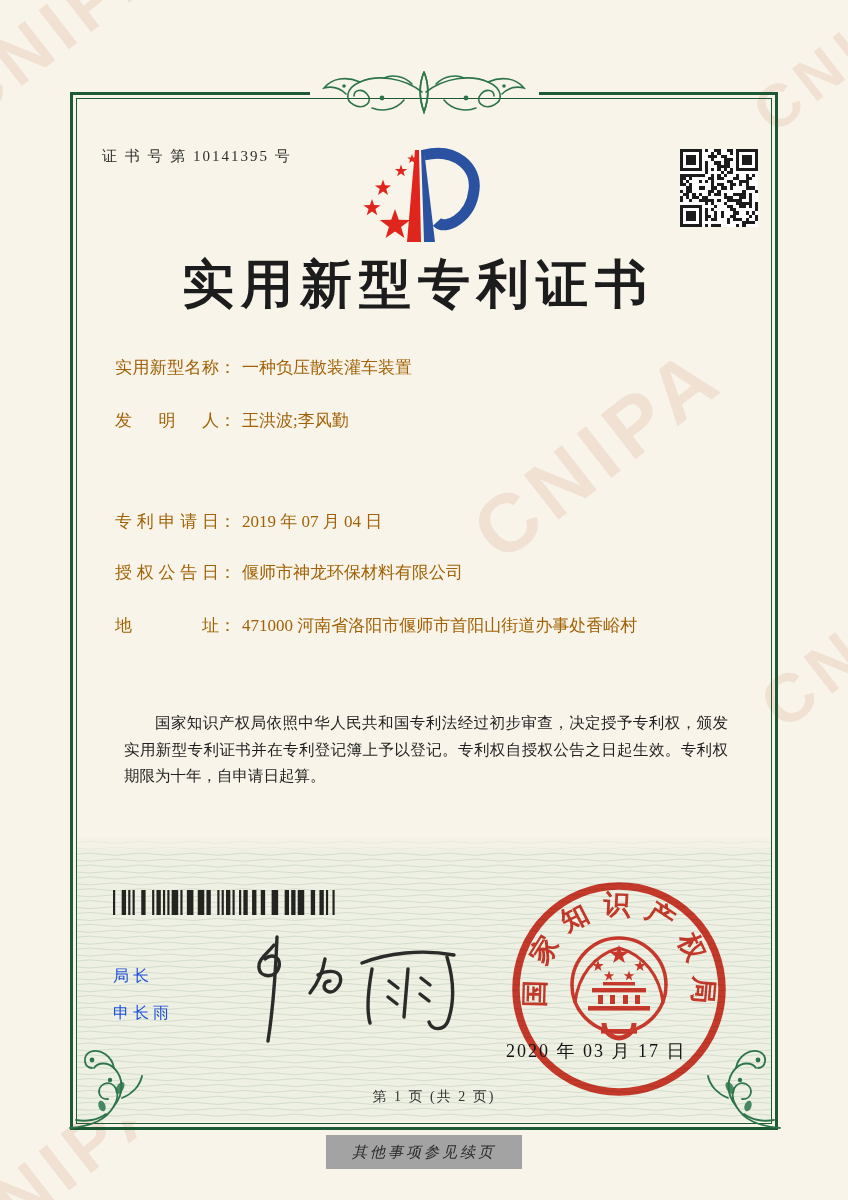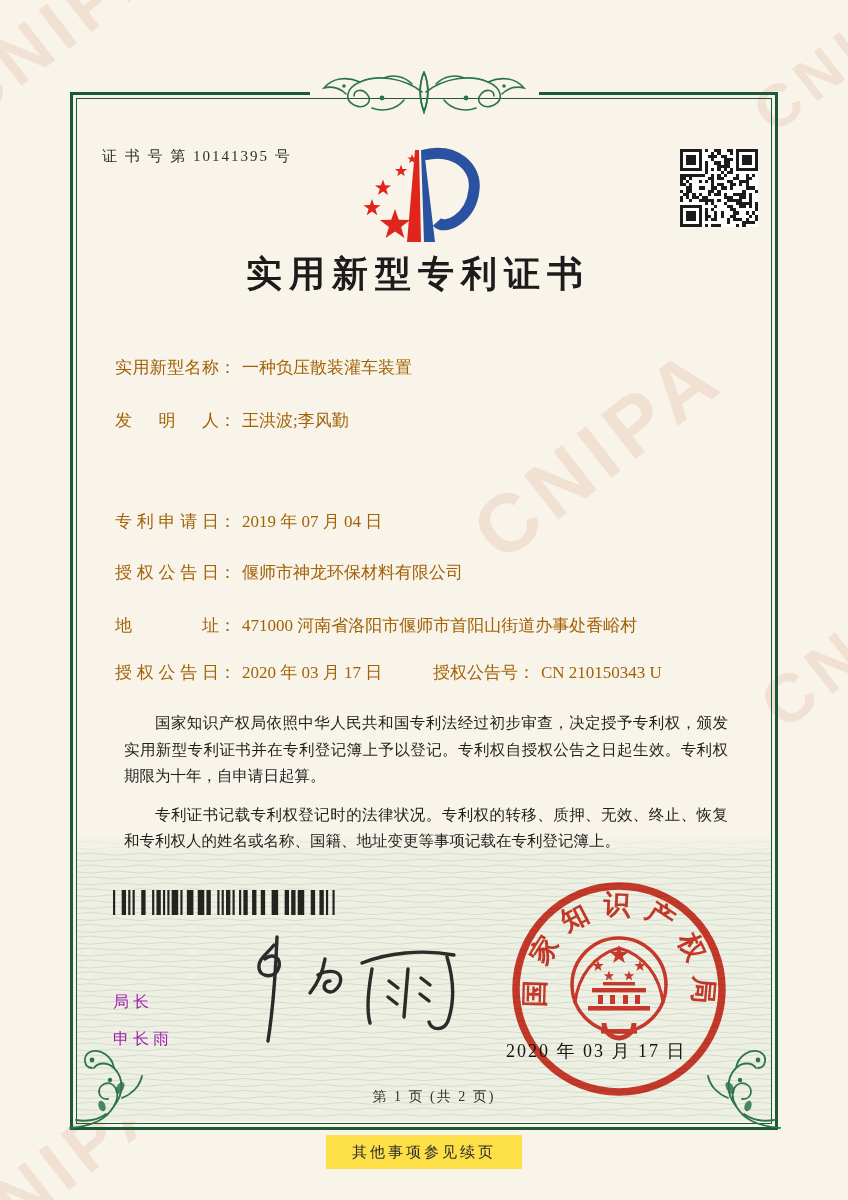--- a/index.html
+++ b/index.html
@@ -11,32 +11,32 @@
       transform:rotate(-38deg);pointer-events:none;user-select:none;}
   
   .frame{position:absolute;left:70px;top:92px;width:702px;height:1032px;border:3px solid #1b5a35;z-index:1;}
   .frame-inner{position:absolute;inset:3px;border:1px solid #1b5a35;}
   .waves{position:absolute;left:0;top:0;width:100%;height:100%;}
   
   .orn{position:absolute;z-index:2;}
   
   .abs{position:absolute;z-index:3;}
   .cert-no{left:102px;top:147px;font-size:15px;letter-spacing:2px;color:#2e2e2e;text-align:right;}
-  .title{left:70px;top:250px;width:696px;text-align:center;font-size:36px;font-weight:600;
+  .title{left:70px;top:250px;width:696px;text-align:center;font-size:52px;font-weight:600;
          letter-spacing:7px;color:#1c1c1c;}
   .field-row{left:115px;width:630px;font-size:17px;color:#a16207;white-space:nowrap;}
   .flabel{display:inline-block;width:104px;text-align:justify;text-align-last:justify;vertical-align:bottom;}
   .colon{margin-right:6px;}
   .grant2{position:absolute;left:318px;top:0;white-space:nowrap;}
   .paras{left:112px;top:698px;width:628px;font-size:15.5px;line-height:26.5px;text-align:justify;color:#1f1f1f;}
   .paras p{margin:12px;text-indent:2em;}
-  .signer{left:113px;font-size:16px;letter-spacing:4px;color:#a21caf;margin-top:26px;}
+  .signer{left:113px;font-size:16px;letter-spacing:4px;color:#1d4ed8;}
   .footer{left:70px;top:1088px;width:728px;text-align:center;font-size:14px;letter-spacing:2px;color:#333;}
-  .note-box{left:326px;top:1135px;width:196px;height:34px;line-height:34px;background:#fde047;
-            text-align:center;font-size:15px;letter-spacing:3px;color:#2a2a2a;z-index:4;}
+  .note-box{left:326px;top:1135px;width:196px;height:34px;line-height:34px;background:#a3a3a3;
+            text-align:center;font-size:15px;letter-spacing:3px;color:#2a2a2a;z-index:4;font-style:italic;}
   .seal-wrap{left:504px;top:875px;z-index:4;mix-blend-mode:multiply;}
   .seal-date{left:506px;top:1039px;font-size:18px;letter-spacing:2px;color:#141414;z-index:5;}
   .sig{left:222px;top:933px;z-index:4;}
   .barcode{left:113px;top:890px;z-index:3;}
   .qr{left:680px;top:149px;z-index:3;}
   .logo{left:340px;top:138px;z-index:3;}
 </style>
 </head>
 <body>
 
@@ -457,30 +457,23 @@
   </div>
   <div class="abs field-row" style="top:510px">
     <span class="flabel">专利申请日</span><span class="colon">：</span><span class="fvalue">2019 年 07 月 04 日</span>
   </div>
   <div class="abs field-row" style="top:561px">
     <span class="flabel">授权公告日</span><span class="colon">：</span><span class="fvalue">偃师市神龙环保材料有限公司</span>
   </div>
   <div class="abs field-row" style="top:614px">
     <span class="flabel">地址</span><span class="colon">：</span><span class="fvalue">471000 河南省洛阳市偃师市首阳山街道办事处香峪村</span>
   </div>
-  <div class="abs field-row" style="top:661px">
-    <span class="flabel">授权公告日</span><span class="colon">：</span><span class="fvalue">2020 年 03 月 17 日</span>
-    <span class="grant2">
-      <span>授权公告号</span><span class="colon">：</span><span>CN 210150343 U</span>
-    </span>
-  </div>
 
   <div class="abs paras">
     <p>国家知识产权局依照中华人民共和国专利法经过初步审查，决定授予专利权，颁发实用新型专利证书并在专利登记簿上予以登记。专利权自授权公告之日起生效。专利权期限为十年，自申请日起算。</p>
-    <p>专利证书记载专利权登记时的法律状况。专利权的转移、质押、无效、终止、恢复和专利权人的姓名或名称、国籍、地址变更等事项记载在专利登记簿上。</p>
   </div>
 
   <svg id="barcode" class="abs barcode" width="226" height="25" viewBox="0 0 226 25">
       <rect x="0.00" y="0" width="2.17" height="25" fill="#23231f"></rect>
       <rect x="8.69" y="0" width="4.35" height="25" fill="#23231f"></rect>
       <rect x="15.21" y="0" width="2.17" height="25" fill="#23231f"></rect>
       <rect x="19.56" y="0" width="2.17" height="25" fill="#23231f"></rect>
       <rect x="28.25" y="0" width="4.35" height="25" fill="#23231f"></rect>
       <rect x="39.12" y="0" width="2.17" height="25" fill="#23231f"></rect>
       <rect x="43.46" y="0" width="4.35" height="25" fill="#23231f"></rect>

